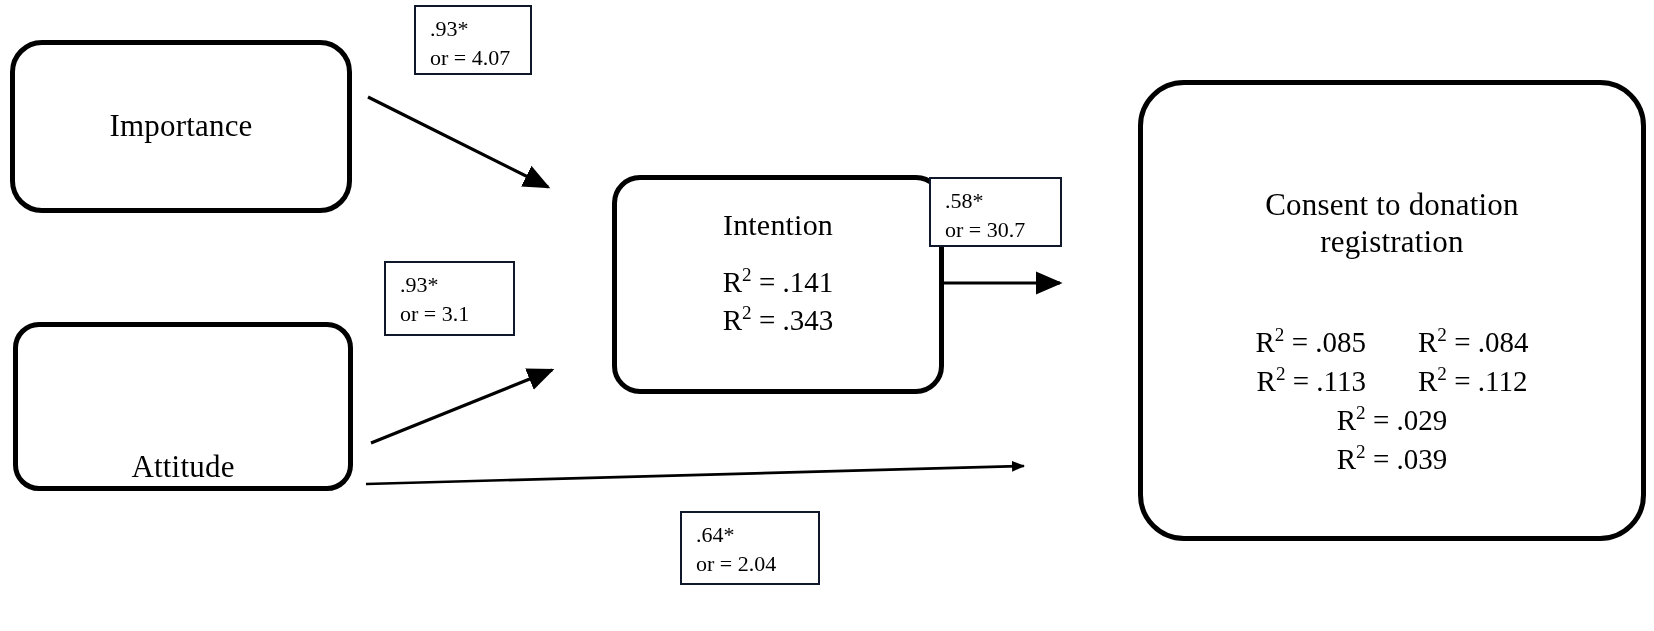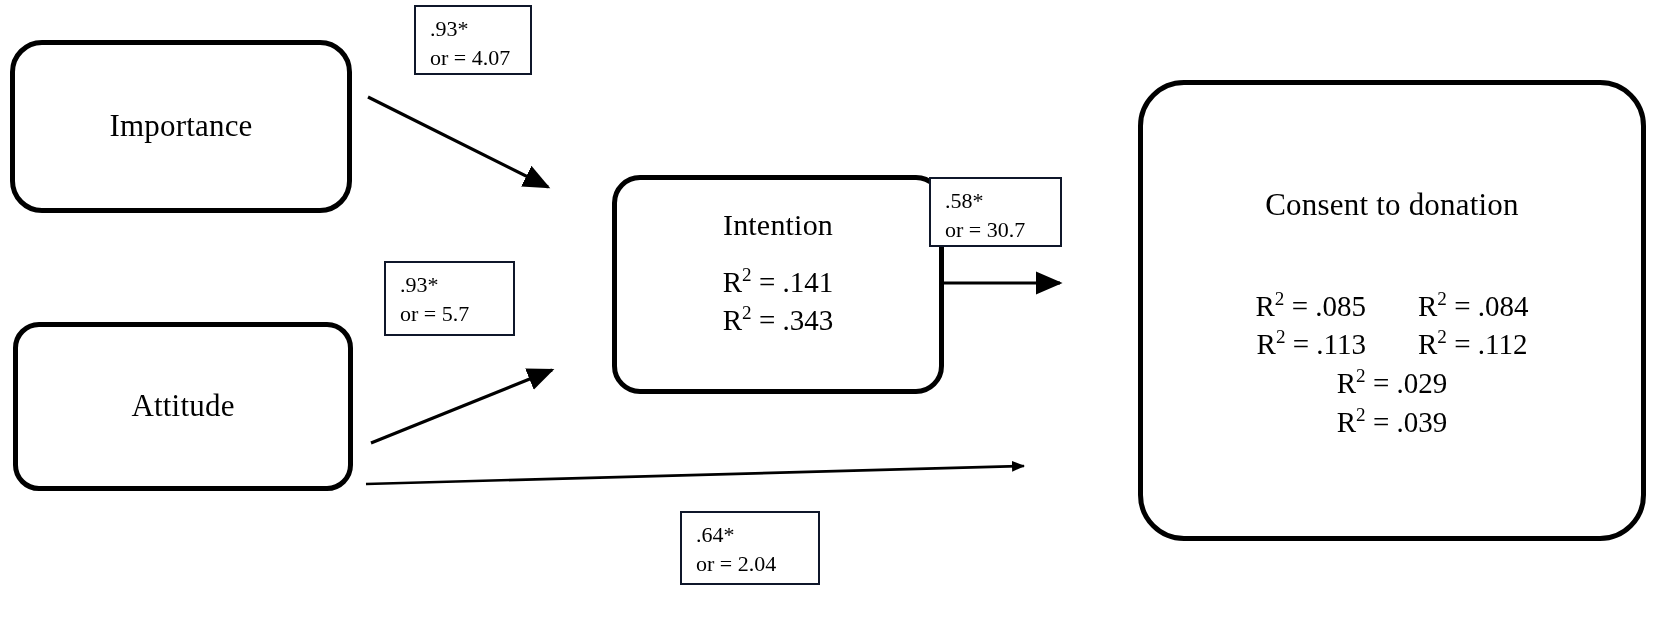--- a/index.html
+++ b/index.html
@@ -39,20 +39,21 @@
   }
   .node-importance {
     left: 10px; top: 40px;
     width: 342px; height: 173px;
     border-radius: 32px;
   }
   .node-attitude {
     left: 13px; top: 322px;
     width: 340px; height: 169px;
     border-radius: 26px;
+    justify-content: flex-end;
   }
   .node-intention {
     left: 612px; top: 175px;
     width: 332px; height: 219px;
     border-radius: 28px;
     justify-content: flex-start;
     padding-top: 27px;
   }
   .node-consent {
     left: 1138px; top: 80px;
@@ -152,20 +153,21 @@
       </div>
       <div class="stat-row">
         <span>R</span><sup>2</sup><span> = </span><span>.343</span>
       </div>
     </div>
   </div>
 
   <div class="node node-consent">
     <div class="node-title">
       <div>Consent to donation</div>
+      <div>registration</div>
     </div>
     <div class="stats">
       <div class="stat-grid">
         <span class="stat-row"><span>R</span><sup>2</sup><span> = </span><span>.085</span></span>
         <span class="stat-row"><span>R</span><sup>2</sup><span> = </span><span>.084</span></span>
       </div>
       <div class="stat-grid">
         <span class="stat-row"><span>R</span><sup>2</sup><span> = </span><span>.113</span></span>
         <span class="stat-row"><span>R</span><sup>2</sup><span> = </span><span>.112</span></span>
       </div>
@@ -178,21 +180,21 @@
     </div>
   </div>
 
   <div class="edge-label lbl-importance-intention">
     <div>.93*</div>
     <div>or = 4.07</div>
   </div>
 
   <div class="edge-label lbl-attitude-intention">
     <div>.93*</div>
-    <div>or = 5.7</div>
+    <div>or = 3.1</div>
   </div>
 
   <div class="edge-label lbl-intention-consent">
     <div>.58*</div>
     <div>or = 30.7</div>
   </div>
 
   <div class="edge-label lbl-attitude-consent">
     <div>.64*</div>
     <div>or = 2.04</div>

